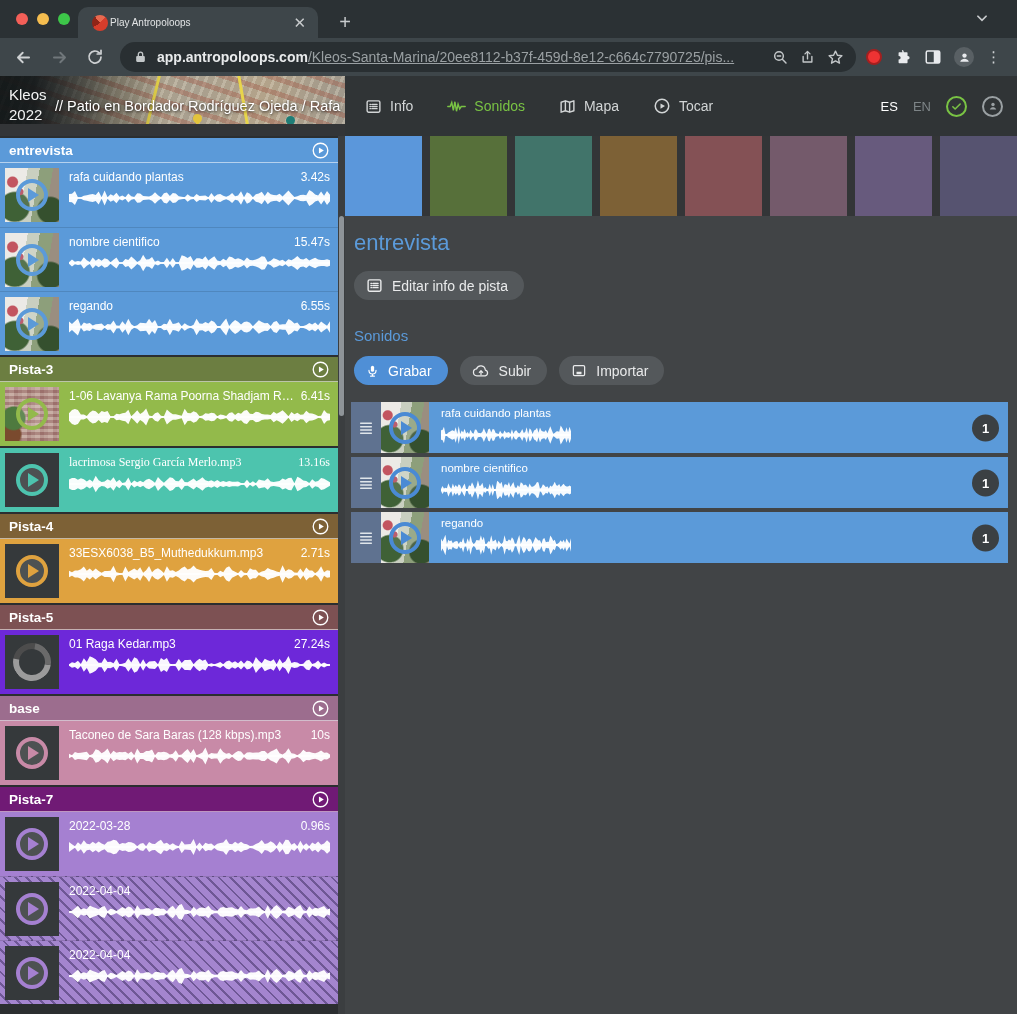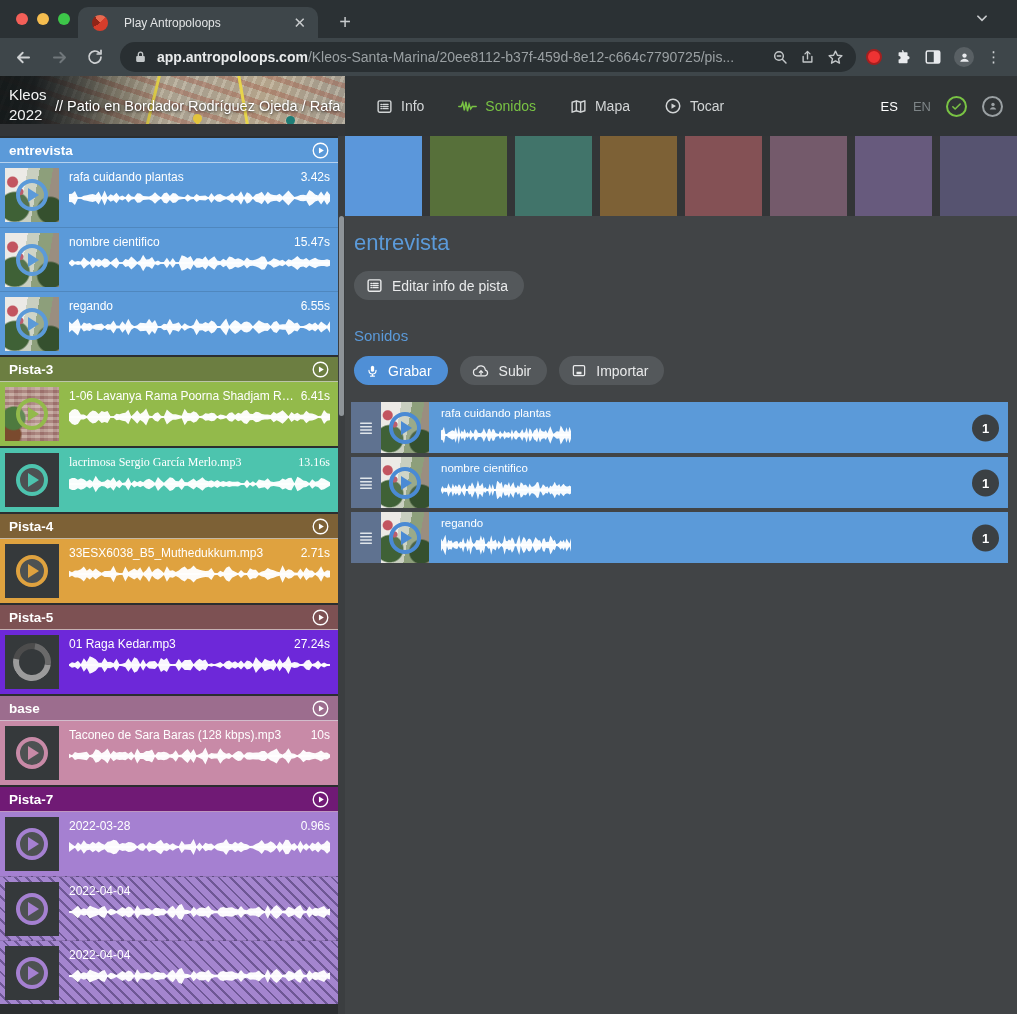--- a/index.html
+++ b/index.html
@@ -6,52 +6,52 @@
   html,body { background:#1b1e20; }
   body { font-family:"Liberation Sans", sans-serif; }
   #app { position:relative; width:1017px; height:1014px; background:#333537; overflow:hidden; color:#e6e8e9; }
 
   
   .titlebar { position:absolute; left:0; top:0; width:1017px; height:38px; background:#2b3134; }
   .lights { position:absolute; left:16px; top:13px; display:flex; gap:9px; }
   .light { width:12px; height:12px; border-radius:50%; }
   .tab { position:absolute; left:78px; top:7px; width:240px; height:31px; background:#3e464a; border-radius:10px 10px 0 0; display:flex; align-items:center; padding:0 10px 0 14px; }
   .favicon { width:16px; height:16px; border-radius:50%; background:conic-gradient(from 40deg,#d63d2b 0 55%,#8f2417 55% 78%,#e8694f 78% 100%); flex:0 0 16px; }
-  .tab-title { flex:1; margin-left:16px; font-size:12px; color:#e2e4e5; white-space:nowrap; overflow:hidden; }
+  .tab-title { flex:1; margin-left:2px; font-size:10px; color:#e2e4e5; white-space:nowrap; overflow:hidden; }
   .tab-close { color:#c8cbcd; font-size:15px; padding:0 2px; cursor:default; }
   .newtab { position:absolute; left:332px; top:9px; color:#c8cbcd; font-size:20px; width:26px; height:26px; display:flex; align-items:center; justify-content:center; }
   .tabchev { position:absolute; right:28px; top:11px; color:#c8cbcd; }
   .toolbar { position:absolute; left:0; top:38px; width:1017px; height:38px; background:#3e464a; display:flex; align-items:center; }
   .navbtn { width:30px; height:30px; display:flex; align-items:center; justify-content:center; color:#ced1d3; }
   .navbtn.disabled { color:#70777b; }
   .tb-left { display:flex; margin-left:8px; gap:6px; }
   .urlpill { margin-left:10px; width:736px; height:30px; border-radius:15px; background:#292f32; display:flex; align-items:center; padding:0 12px 0 14px; }
   .url-text { flex:1; font-size:14px; white-space:nowrap; overflow:hidden; margin-left:10px; }
   .url-domain { color:#e8eaeb; font-weight:bold; }
-  .url-path { color:#9aa0a3; }
+  .url-path { color:#9aa0a3;text-decoration:underline; }
   .pill-ic { color:#c3c7c9; margin-left:12px; display:flex; }
   .tb-right { display:flex; align-items:center; gap:12px; margin-left:10px; }
   .rec-dot { width:16px; height:16px; border-radius:50%; background:#e33; border:2px solid #a51f1f; }
   .avatar-ic { width:20px; height:20px; border-radius:50%; background:#596064; display:flex; align-items:center; justify-content:center; color:#e8eaed; }
   .menu-dots { color:#ced1d3; font-size:15px; letter-spacing:0; }
 
   
   .appheader { position:absolute; left:0; top:76px; width:1017px; height:60px; display:flex; }
   .map-strip { position:relative; width:345px; height:48px; overflow:hidden;
     background-image:
       repeating-linear-gradient(18deg, rgba(158,84,66,0.38) 0 5px, transparent 5px 14px),
       repeating-linear-gradient(-68deg, rgba(235,228,210,0.30) 0 3px, transparent 3px 9px),
       linear-gradient(95deg,#42503e 0 3%, #8b8a80 12%, #b0a58c 32%, #a89f8f 55%, #b3a38a 76%, #9f988c 100%);
   }
   .map-line { position:absolute; background:#e8d54a; }
   .map-pin { position:absolute; width:9px; height:9px; border-radius:50% 50% 50% 0; transform:rotate(-45deg); }
   .logo-shade { position:absolute; left:0; top:0; width:170px; height:60px; background:linear-gradient(90deg, rgba(18,22,24,0.93) 0 34px, rgba(18,22,24,0.55) 90px, rgba(18,22,24,0) 165px); }
   .logo { position:absolute; left:9px; top:9px; font-size:15px; line-height:20px; color:#f2f3f3; }
   .breadcrumb { position:absolute; left:55px; top:0; height:60px; display:flex; align-items:center; font-size:14.5px; color:#fff; white-space:nowrap; text-shadow:0 1px 3px rgba(0,0,0,0.85); }
-  .hbar { position:relative; flex:1; background:#303436; display:flex; align-items:center; padding:0 14px 0 31px; }
+  .hbar { position:relative; flex:1; background:#303436; display:flex; align-items:center; padding:0 14px 0 20px; }
   .nav-item { display:flex; align-items:center; gap:8px; margin-right:34px; font-size:14px; color:#d2d5d6; cursor:default; }
   .nav-item.active { color:#79c344; }
   .hbar-right { margin-left:auto; display:flex; align-items:center; gap:15px; }
   .lang { font-size:13px; }
   .lang.on { color:#fff; }
   .lang.off { color:#7d8487; }
   .chk-ic { width:21px; height:21px; border-radius:50%; border:2px solid #79c344; color:#79c344; display:flex; align-items:center; justify-content:center; }
   .acct-ic { width:21px; height:21px; border-radius:50%; border:2px solid #9aa0a3; color:#9aa0a3; display:flex; align-items:center; justify-content:center; }
 
   

